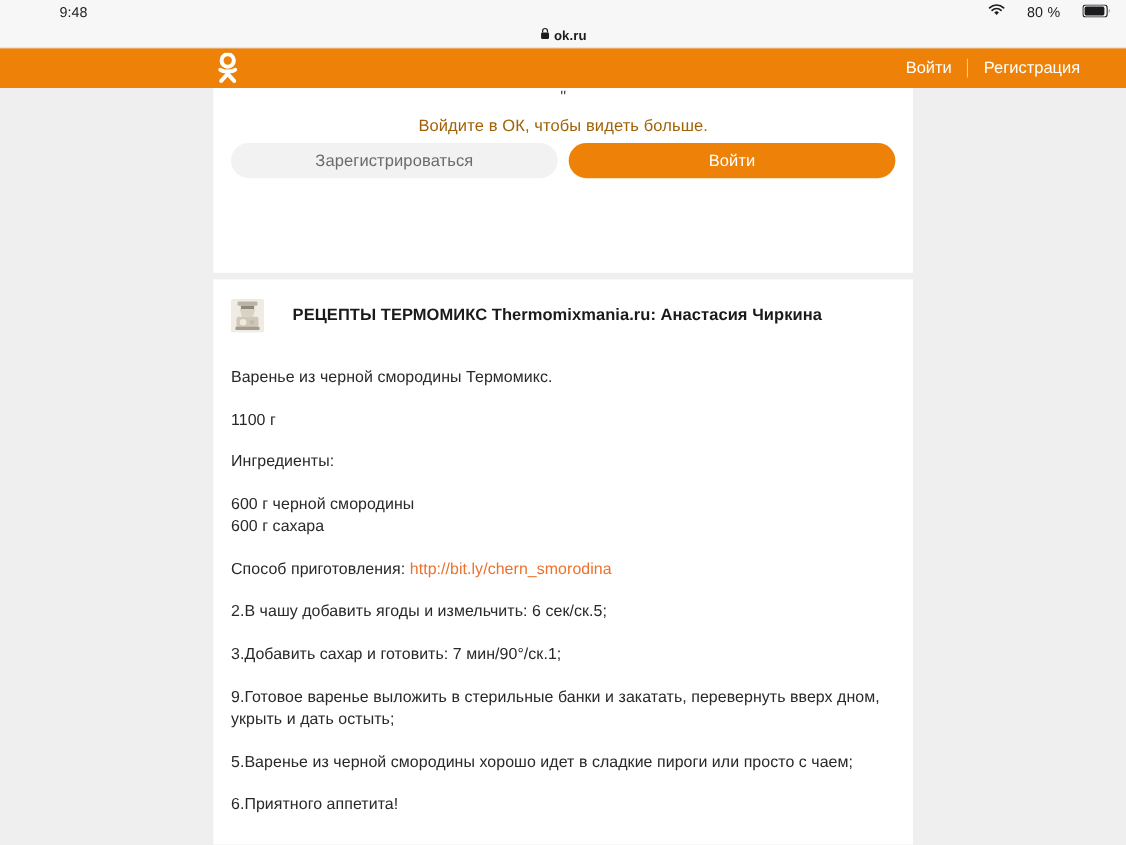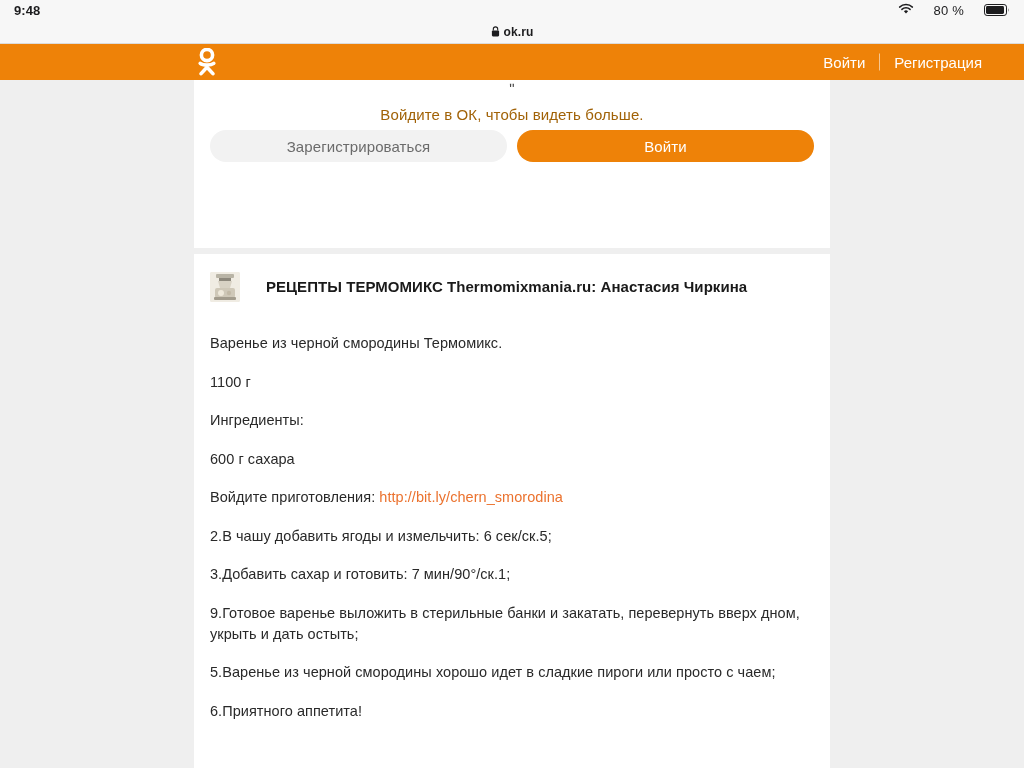--- a/index.html
+++ b/index.html
@@ -20,21 +20,21 @@
   .status-bar {
     height: 20px;
     background: #f7f7f7;
     display: flex;
     align-items: center;
     padding: 0 14px;
     box-sizing: border-box;
     font-size: 13px;
     color: #1c1c1e;
   }
-  .status-left { flex: 0 0 auto; font-weight: 700; letter-spacing: 0.1px; }
+  .status-left { flex: 0 0 auto; font-weight: 400; letter-spacing: 0.1px; margin-left: 40px; }
   .status-center { flex: 1 1 auto; }
   .status-right {
     flex: 0 0 auto;
     display: flex;
     align-items: center;
     gap: 20px;
   }
   .wifi-icon { display: block; }
   .battery-pct { font-size: 13px; letter-spacing: 0.2px; }
   .battery-icon { display: flex; align-items: center; }
@@ -285,23 +285,24 @@
         </svg>
       </div>
       <div class="post-title">РЕЦЕПТЫ ТЕРМОМИКС Thermomixmania.ru: Анастасия Чиркина</div>
     </div>
 
     <div class="post-body">
       <p>Варенье из черной смородины Термомикс.</p>
       <p>1100 г</p>
       <p>Ингредиенты:</p>
       <p class="tight">
+        <span>600 г черной смородины</span>
         <span>600 г сахара</span>
       </p>
-      <p><span>Войдите приготовления: </span><a class="post-link" href="#">http://bit.ly/chern_smorodina</a></p>
+      <p><span>Способ приготовления: </span><a class="post-link" href="#">http://bit.ly/chern_smorodina</a></p>
       <p>2.В чашу добавить ягоды и измельчить: 6 сек/ск.5;</p>
       <p>3.Добавить сахар и готовить: 7 мин/90°/ск.1;</p>
       <p>9.Готовое варенье выложить в стерильные банки и закатать, перевернуть вверх дном, укрыть и дать остыть;</p>
       <p>5.Варенье из черной смородины хорошо идет в сладкие пироги или просто с чаем;</p>
       <p>6.Приятного аппетита!</p>
 
     </div>
 
   </div>
 

